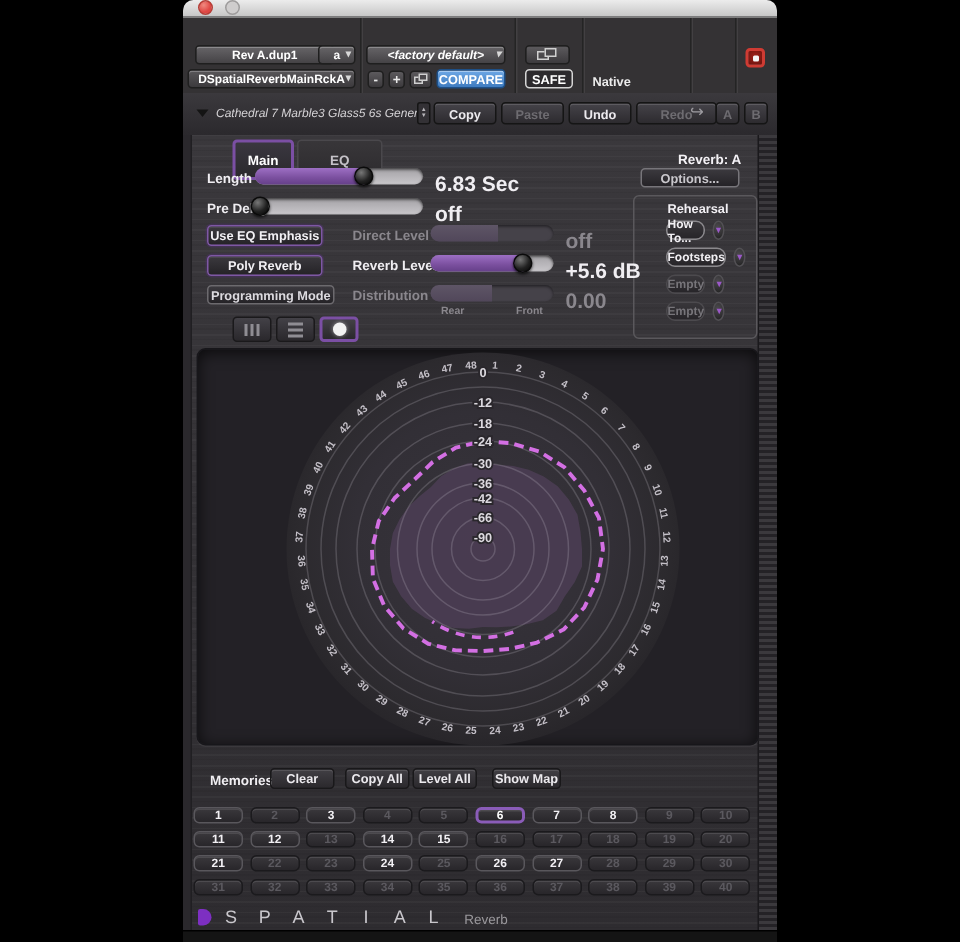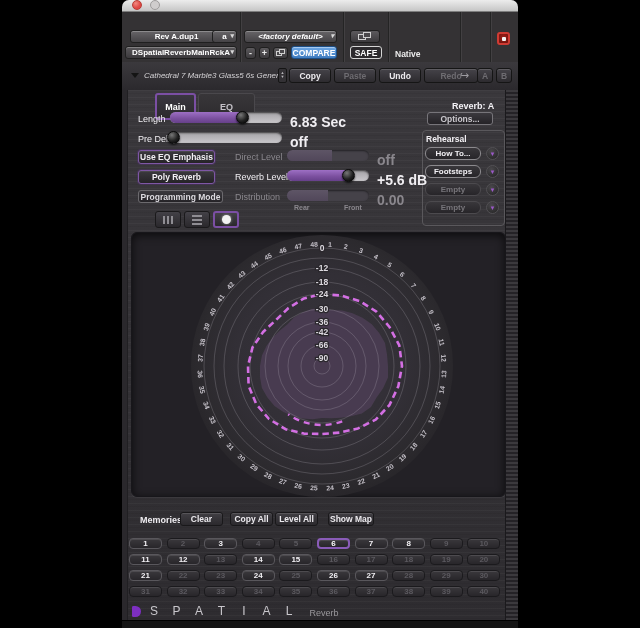--- a/index.html
+++ b/index.html
@@ -57,42 +57,42 @@
       repeating-linear-gradient(180deg, rgba(255,255,255,.03) 0 1px, rgba(255,255,255,0) 1px 3px, rgba(0,0,0,.05) 3px 4px, rgba(255,255,255,0) 4px 7px),
       linear-gradient(180deg,#3a383c,#2e2c30);}
   .edgeL{position:absolute;left:0;top:0;bottom:0;width:5px;background:#2a282c;border-right:1px solid #201f22;}
   .edgeR{position:absolute;right:0;top:0;bottom:0;width:12px;border-left:1px solid #1a191c;
          background:repeating-linear-gradient(180deg,#3b393d 0 2px,#242226 2px 4px);}
   .tab{position:absolute;top:3px;height:27px;border-radius:3px;box-sizing:border-box;font-size:9px;font-weight:bold;
        display:flex;align-items:center;justify-content:center;}
   .tab.active{border:2px solid #7b4fa4;background:linear-gradient(#3a3740,#2b292d);color:#fff;}
   .tab.idle{border:1px solid #4a484c;background:linear-gradient(#383639,#2d2b2e);color:#c5c2c8;}
   .rvlabel{position:absolute;font-size:9px;font-weight:bold;color:#f4f2f6;}
-  .lbl{position:absolute;font-size:9px;font-weight:normal;color:#f0eef2;}
+  .lbl{position:absolute;font-size:9px;font-weight:bold;color:#f0eef2;}
   .lbl.dis{color:#8a878d;}
   .val{position:absolute;font-size:14px;font-weight:bold;color:#f0eef2;}
   .val.dis{color:#8a878d;}
   .slider{position:absolute;height:11px;border-radius:6px;background:linear-gradient(#a3a1a5,#c9c7cb);
           box-shadow:inset 0 1px 2px rgba(0,0,0,.65);}
   .slider .fill{position:absolute;left:0;top:0;height:100%;border-radius:6px 0 0 6px;
           background:linear-gradient(180deg,#9d6fc4,#7a4f9e 60%,#66408a);}
   .slider .knob{position:absolute;top:-1px;width:13px;height:13px;margin-left:-7px;border-radius:50%;
           background:radial-gradient(circle at 35% 28%,#777,#222 55%,#000);border:1px solid #0a0a0a;box-sizing:border-box;
           box-shadow:0 1px 2px rgba(0,0,0,.7);}
   .slider.dis{background:#454249;box-shadow:inset 0 1px 2px rgba(0,0,0,.5);}
   .slider.dis .fill{background:linear-gradient(#5e5566,#51475a);}
   .pbtn{position:absolute;height:14px;border-radius:3px;box-sizing:border-box;font-size:8.5px;font-weight:bold;color:#f2f0f4;
         background:linear-gradient(#3b393e,#252327);display:flex;align-items:center;justify-content:center;}
   .pbtn.purple{border:1px solid #7e57a4;box-shadow:0 0 0 1px rgba(90,50,130,.35), inset 0 1px 0 rgba(255,255,255,.08);text-align:center;}
   .pbtn.gray{border:1px solid #6c6a6e;}
   .pbtn.soft{border:1px solid #77757a;color:#c9c7cc;}
   .sublab{position:absolute;font-size:7px;font-weight:bold;color:#8a878d;}
   
   .rehearsal{position:absolute;left:300px;top:40px;width:83px;height:96px;border:1px solid #5a585c;border-radius:4px;
-             box-sizing:border-box;padding:2px 2px;}
+             box-sizing:border-box;padding:2px 21px;}
   .rh-title{font-size:8.5px;font-weight:bold;color:#f2f0f4;margin:1px 0 3px 1px;}
   .rh-row{display:flex;align-items:center;margin-bottom:5px;height:13px;}
   .rh-btn{width:56px;height:13px;border-radius:6px;box-sizing:border-box;font-size:8px;font-weight:bold;
           display:flex;align-items:center;justify-content:center;background:linear-gradient(#39373b,#272529);}
   .rh-btn.en{border:1px solid #8b898d;color:#f2f0f4;}
   .rh-btn.di{border:1px solid #4c4a4e;color:#77757a;}
   .rh-round{width:13px;height:13px;margin-left:5px;border-radius:50%;border:1px solid #525054;box-sizing:border-box;
             background:radial-gradient(circle at 40% 30%,#4a484c,#222);display:flex;align-items:center;justify-content:center;
             font-size:6px;color:#9b59c8;line-height:6px;}
   

